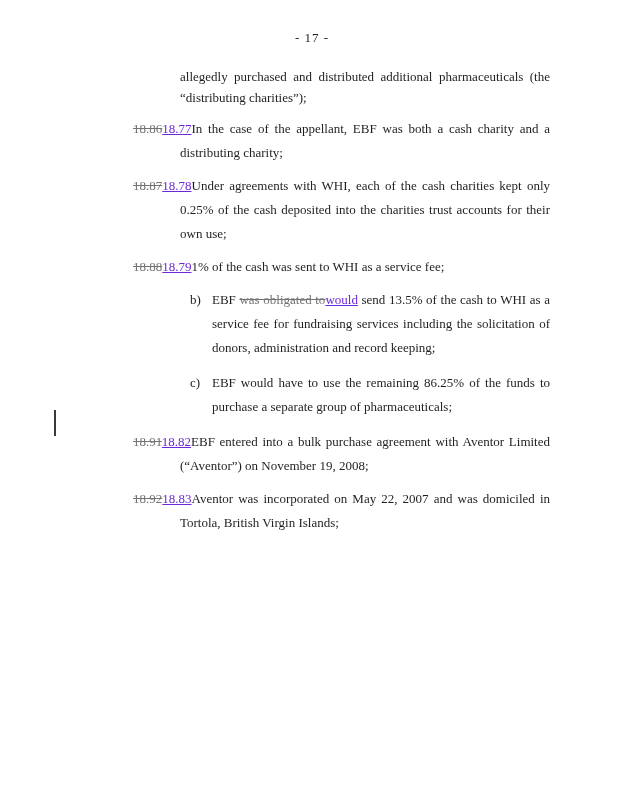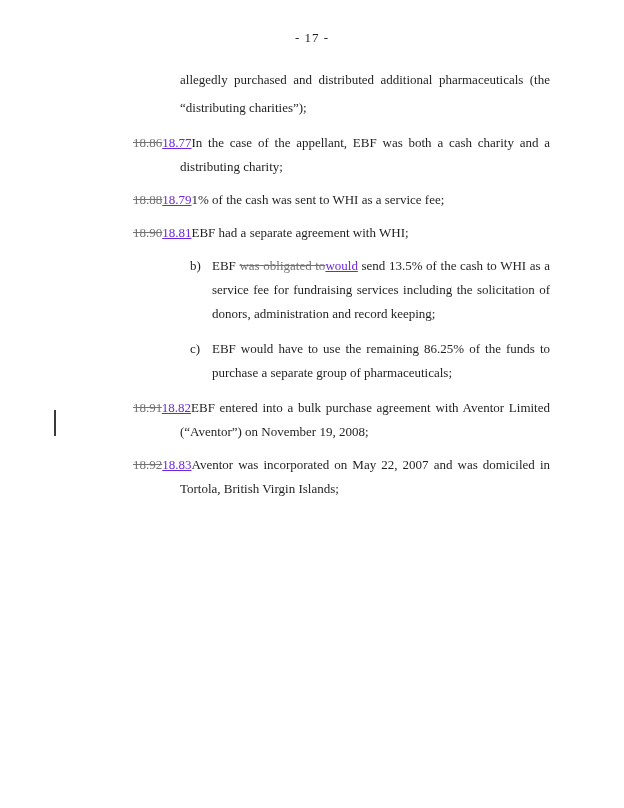--- a/index.html
+++ b/index.html
@@ -24,21 +24,21 @@
     letter-spacing: 1px;
   }
   .content {
     margin-top: 20px;
   }
   
   p.cont-para {
     box-sizing: border-box;
     margin: 8px 0 9px 180px;
     width: 370px;
-    line-height: 28px;
+    line-height: 21px;
     text-align: justify;
   }
   
   p.num-para {
     box-sizing: border-box;
     margin: 0 0 9px 133px;
     width: 417px;
     padding-left: 47px;
     text-indent: -47px;
     line-height: 24px;
@@ -82,25 +82,25 @@
 <div class="page">
 
   <div class="page-number">- 17 -</div>
 
   <div class="content">
 
     <p class="cont-para"><span>allegedly purchased and distributed additional pharmaceuticals (the “distributing charities”);</span></p>
 
     <p class="num-para"><span class="rev-del">18.86</span><span class="rev-ins">18.77</span><span>In the case of the appellant, EBF was both a cash charity and a distributing charity;</span></p>
 
+    <p class="num-para"><span class="rev-del">18.87</span><span class="rev-ins">18.78</span><span>Under agreements with WHI, each of the cash charities kept only 0.25% of the cash deposited into the charities trust accounts for their own use;</span></p>
 
     <p class="num-para"><span class="rev-del">18.88</span><span class="rev-ins">18.79</span><span>1% of the cash was sent to WHI as a service fee;</span></p>
 
 
-    <p class="num-para"><span class="rev-del">18.90</span><span class="rev-ins">18.81</span><span>EBF had a separate agreement with WHI;</span></p>
 
 
     <p class="sub-item"><span class="sub-marker">b)</span><span>EBF </span><span class="rev-del">was obligated to</span><span class="rev-ins">would</span><span> send 13.5% of the cash to WHI as a service fee for fundraising services including the solicitation of donors, administration and record keeping;</span></p>
 
     <p class="sub-item"><span class="sub-marker">c)</span><span>EBF would have to use the remaining 86.25% of the funds to purchase a separate group of pharmaceuticals;</span></p>
 
     <p class="num-para"><span class="rev-del">18.91</span><span class="rev-ins">18.82</span><span>EBF entered into a bulk purchase agreement with Aventor Limited (“Aventor”) on November 19, 2008;</span></p>
 
     <p class="num-para"><span class="rev-del">18.92</span><span class="rev-ins">18.83</span><span>Aventor was incorporated on May 22, 2007 and was domiciled in Tortola, British Virgin Islands;</span></p>
 

